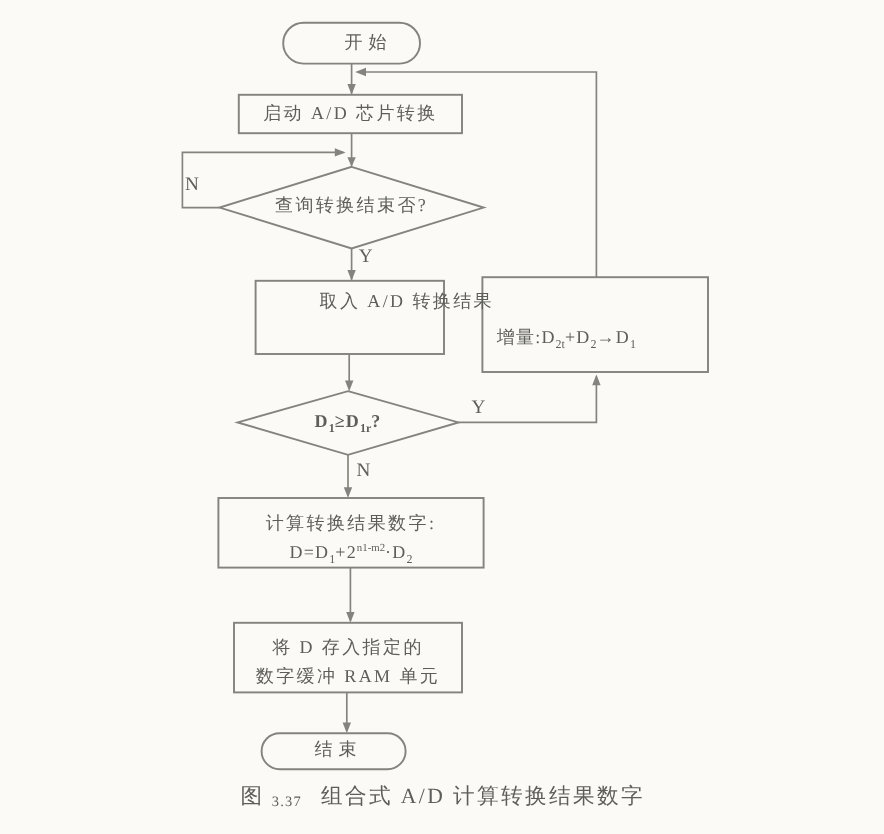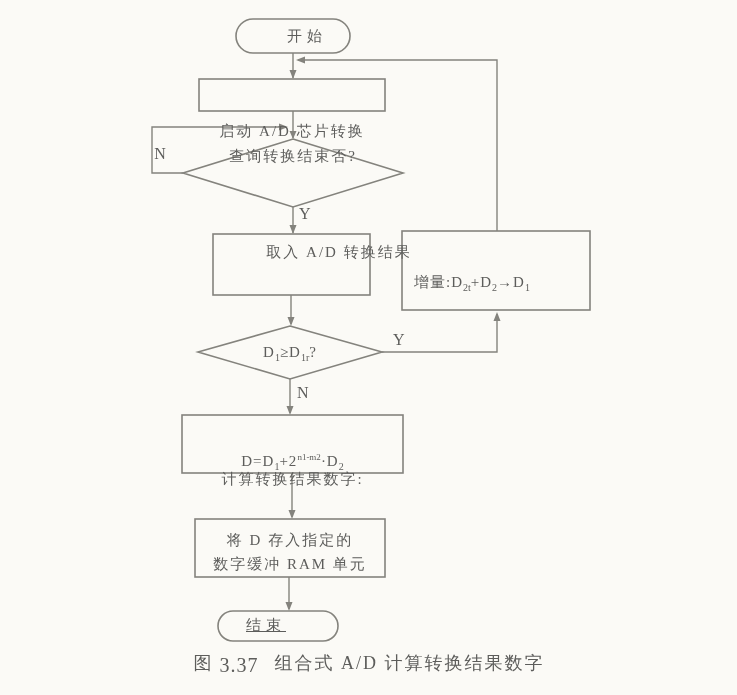--- a/index.html
+++ b/index.html
@@ -26,21 +26,21 @@
     text-align:center;
     white-space:nowrap;
   }
   .branch{font-size:16px;letter-spacing:0;font-family:"Liberation Serif",serif;}
   .txt sub{font-size:10px;letter-spacing:0;line-height:0;}
   .txt sup{font-size:9px;letter-spacing:0;line-height:0;}
   .left{text-align:left;}
   .wide{letter-spacing:5px;}
   .tight{letter-spacing:1px;}
   .caption{font-size:18px;letter-spacing:2px;}
-  .caption .figno{font-size:20px;vertical-align:-3px;letter-spacing:1px;margin:0 16px 16px 6px;}
+  .caption .figno{font-size:12px;vertical-align:-3px;letter-spacing:1px;margin:0 16px 16px 6px;}
 </style>
 </head>
 <body>
 
 <div class="stage">
 
   <svg class="lines" width="737" height="695" viewBox="0 0 737 695">
 
     <rect x="236" y="19" width="114" height="34" rx="17" fill="none" stroke="currentColor" stroke-width="1.6"></rect>
 
@@ -78,48 +78,48 @@
     <polygon points="289.5,225 296.5,225 293,234" fill="currentColor" stroke="none"></polygon>
     <polygon points="287.5,317 294.5,317 291,326" fill="currentColor" stroke="none"></polygon>
     <polygon points="493.5,321 500.5,321 497,312" fill="currentColor" stroke="none"></polygon>
     <polygon points="286.5,406 293.5,406 290,415" fill="currentColor" stroke="none"></polygon>
     <polygon points="288.5,510 295.5,510 292,519" fill="currentColor" stroke="none"></polygon>
     <polygon points="285.5,602 292.5,602 289,611" fill="currentColor" stroke="none"></polygon>
   </svg>
 
   <div class="txt wide" style="left:236px;top:29px;width:114px;padding-left:14px;">开始</div>
 
-  <div class="txt" style="left:199px;top:88px;width:186px;margin-top:36px;">启动 A/D 芯片转换</div>
+  <div class="txt" style="left:199px;top:88px;width:186px;">启动 A/D 芯片转换</div>
 
-  <div class="txt" style="left:183px;top:149px;width:220px;">查询转换结束否?</div>
+  <div class="txt" style="left:183px;top:165px;width:220px;">查询转换结束否?</div>
 
   <div class="txt branch" style="left:148px;top:146px;width:24px;">N</div>
 
   <div class="txt branch left" style="left:299px;top:206px;width:20px;">Y</div>
 
   <div class="txt" style="left:213px;top:245px;width:172px;padding-left:40px;">取入 A/D 转换结果</div>
 
   <div class="txt left tight" style="left:414px;top:275px;width:170px;">
     <span>增量:D</span><sub>2t</sub><span>+D</span><sub>2</sub><span>→D</span><sub>1</sub>
   </div>
 
-  <div class="txt tight" style="left:198px;top:345px;width:184px;">
+  <div class="txt tight" style="left:198px;top:345px;width:184px;font-weight:bold;">
     <span>D</span><sub>1</sub><span>≥D</span><sub>1r</sub><span>?</span>
   </div>
 
   <div class="txt branch left" style="left:393px;top:332px;width:20px;">Y</div>
   <div class="txt branch left" style="left:297px;top:385px;width:20px;">N</div>
 
-  <div class="txt" style="left:182px;top:430px;width:221px;margin-top:42px;">计算转换结果数字:</div>
+  <div class="txt" style="left:182px;top:430px;width:221px;">计算转换结果数字:</div>
   <div class="txt tight" style="left:182px;top:454px;width:221px;">
     <span>D=D</span><sub>1</sub><span>+2</span><sup>n1-m2</sup><span>·D</span><sub>2</sub>
   </div>
 
   <div class="txt" style="left:195px;top:557px;width:190px;">数字缓冲 RAM 单元</div>
   <div class="txt" style="left:195px;top:533px;width:190px;">将 D 存入指定的</div>
 
-  <div class="txt wide" style="left:206px;top:618px;width:120px;text-decoration:underline;">结束</div>
+  <div class="txt wide" style="left:222px;top:618px;width:120px;">结束</div>
 
   <div class="txt caption" style="left:139px;top:654px;width:460px;">
     <span>图</span><span class="figno">3.37</span><span>组合式 A/D 计算转换结果数字</span>
   </div>
 
 </div>
 
 </body></html>

